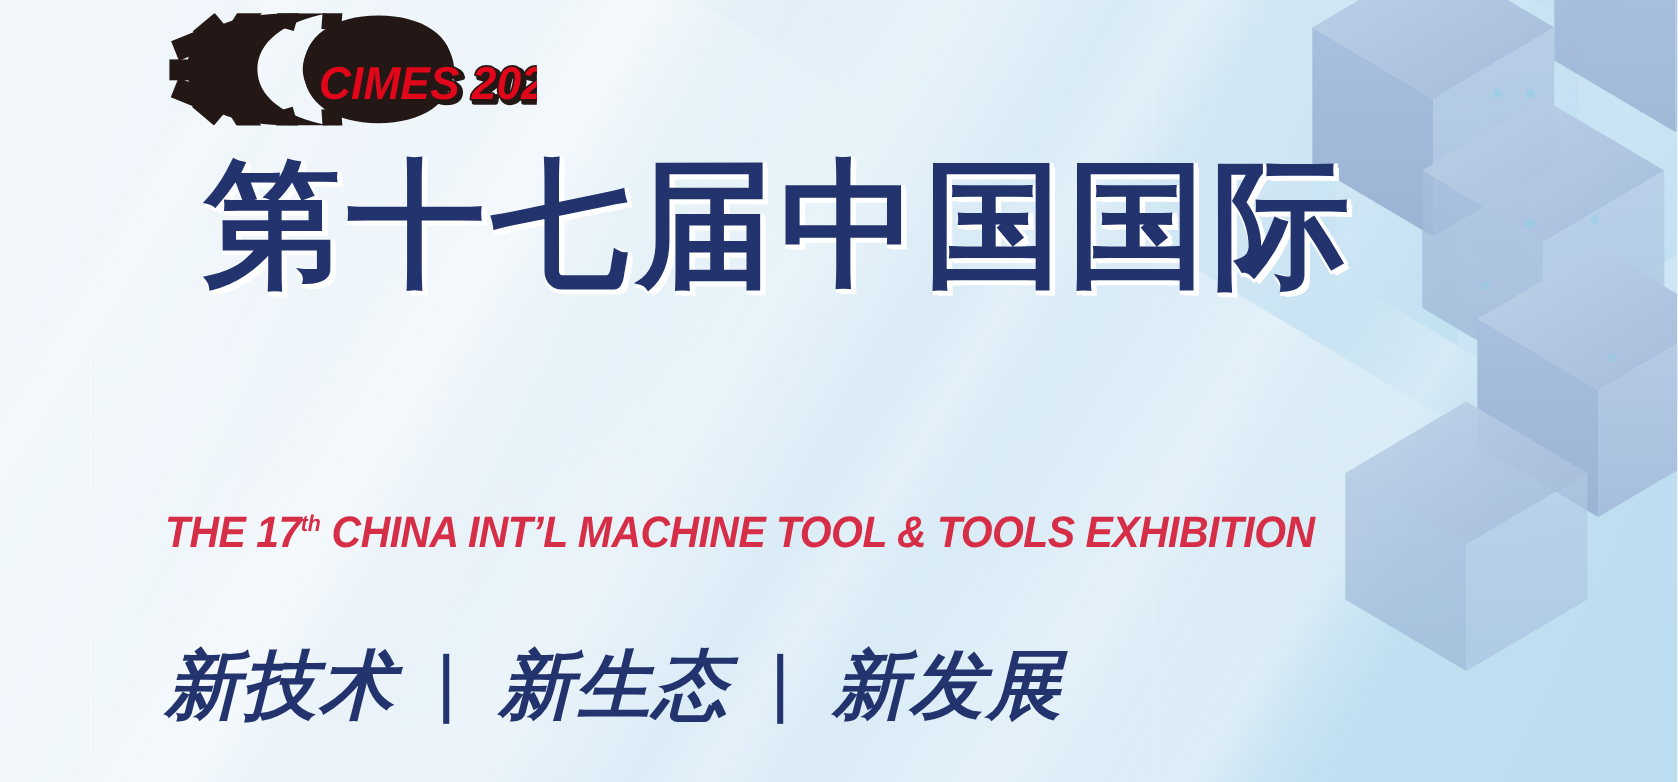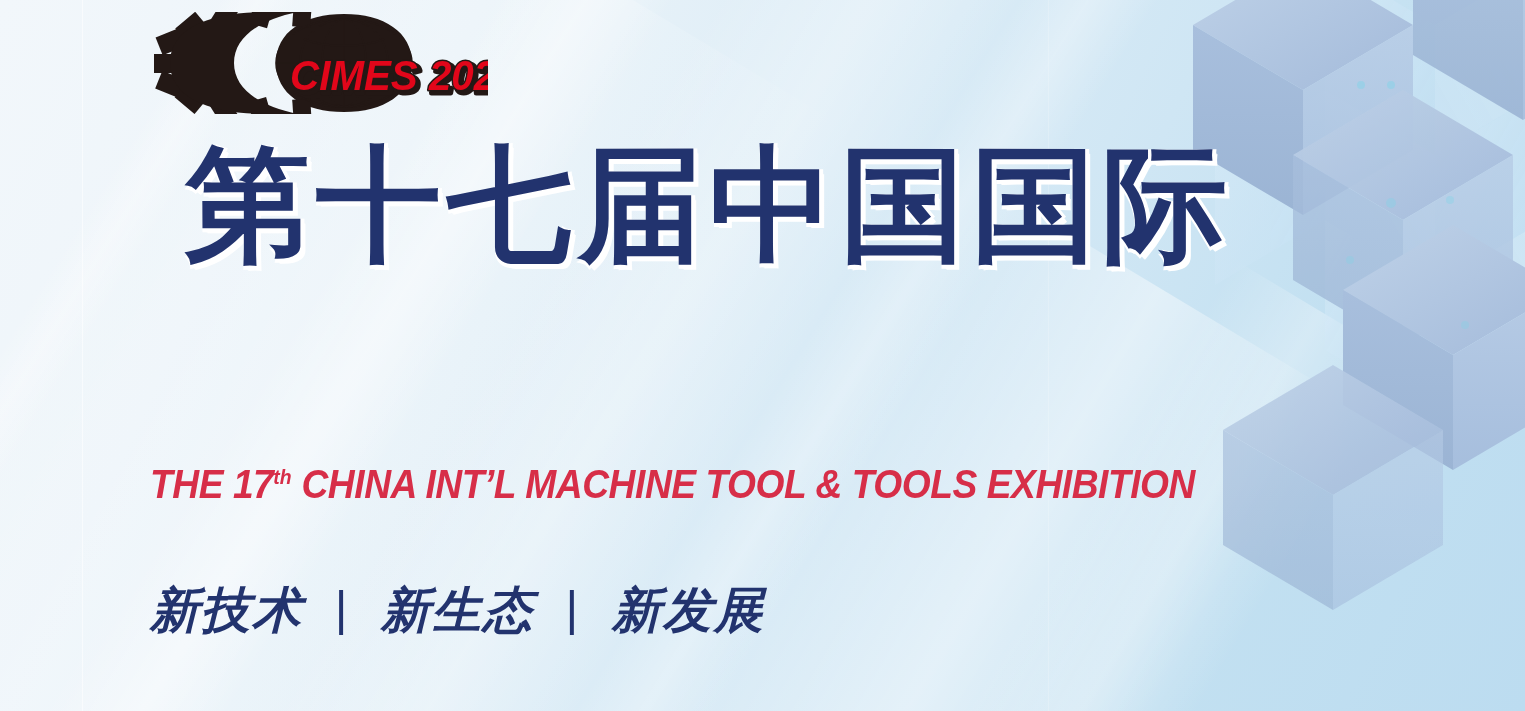--- a/index.html
+++ b/index.html
@@ -123,21 +123,21 @@
     letter-spacing:0;
   }
 
   .tagline{
     position:absolute;
     left:150px;
     top:578px;
     color:#22336E;
     font-weight:700;
     font-style:italic;
-    font-size:49px;
+    font-size:68px;
     letter-spacing:2px;
     white-space:nowrap;
   }
   .tagline .sep{
     display:inline-block;
     padding:0 16px;
     font-style:normal;
     font-weight:400;
     transform:translateY(-2px);
   }

